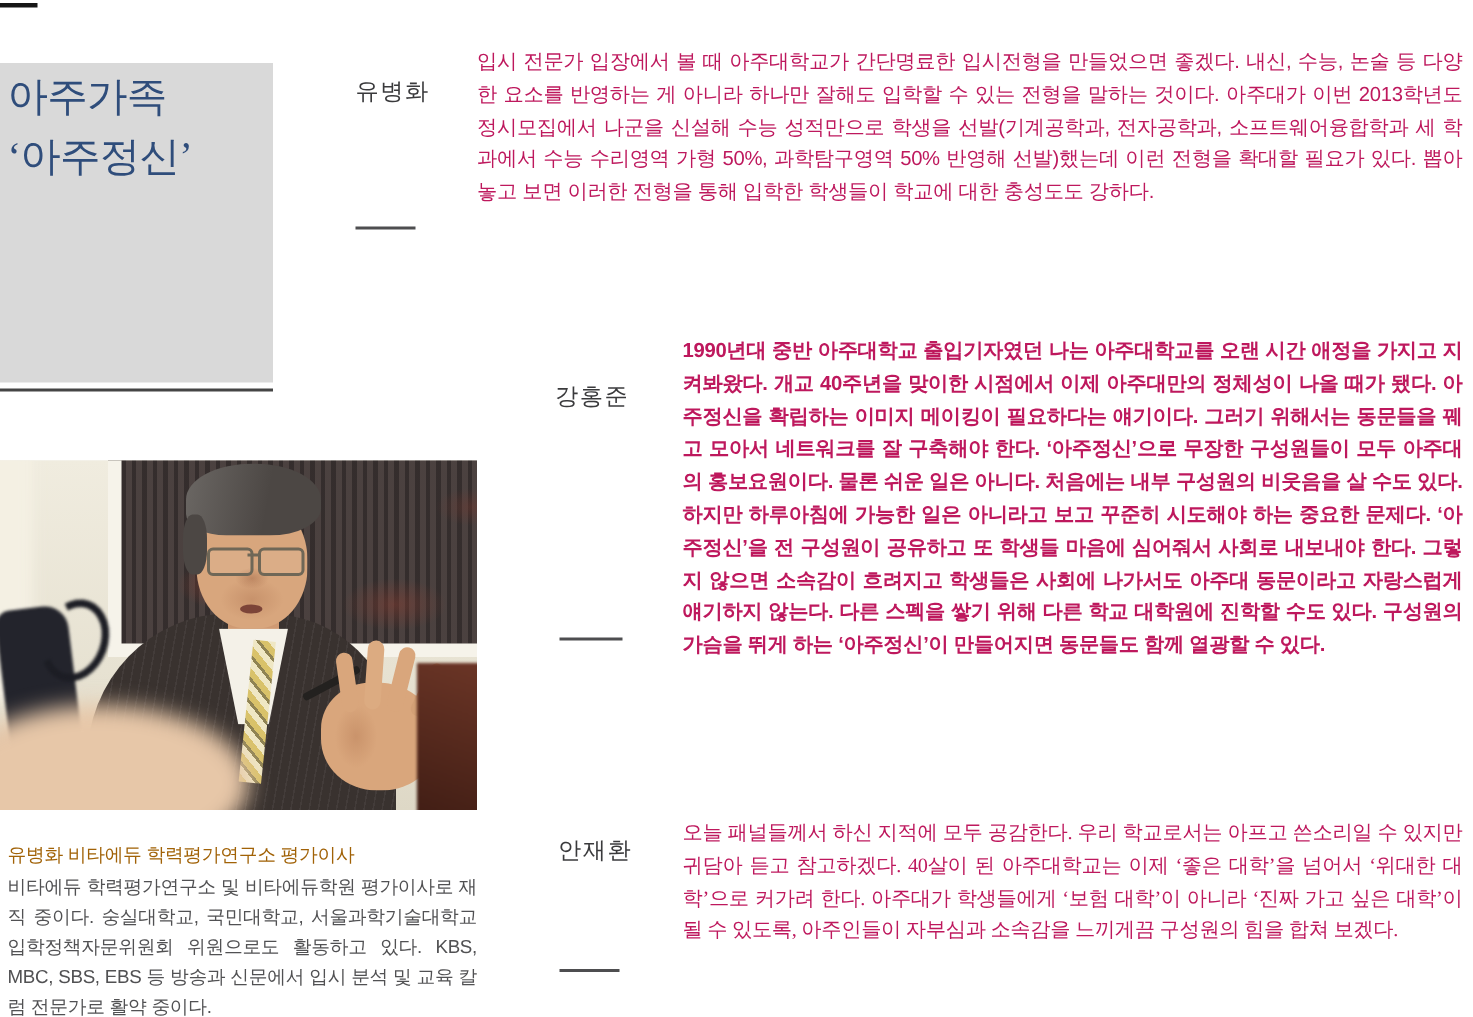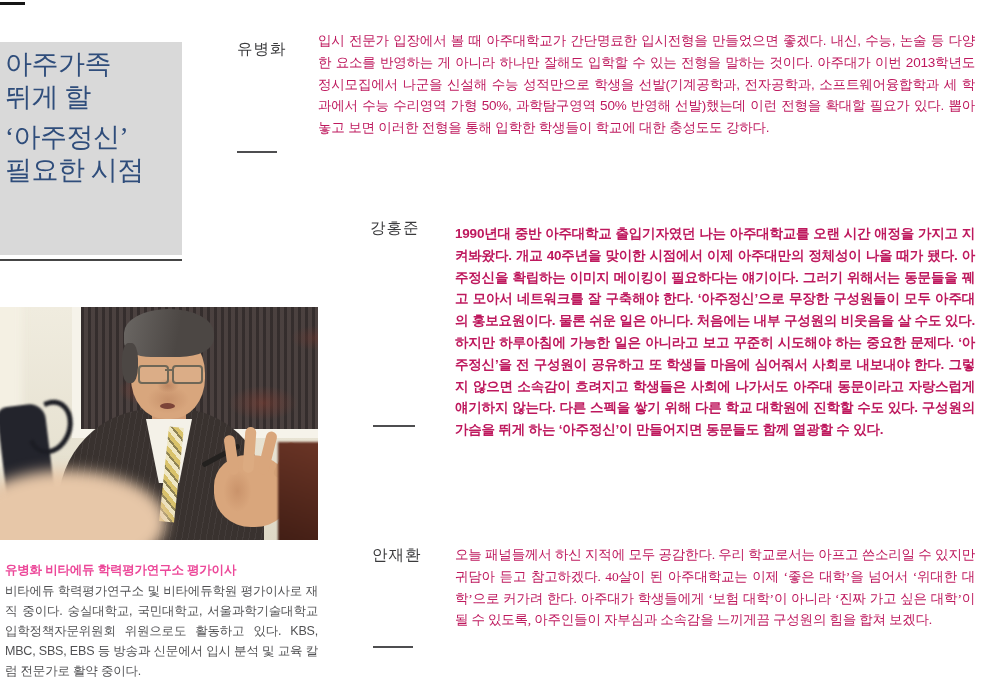--- a/index.html
+++ b/index.html
@@ -66,48 +66,46 @@
     background-image:radial-gradient(20px 30px at 30% 50%, rgba(173,112,75,.35), transparent 70%);}
   .ph-finger1{left:226px;top:128px;width:11px;height:40px;background:#d9a67c;border-radius:6px;transform:rotate(-8deg);}
   .ph-finger2{left:244px;top:120px;width:11px;height:46px;background:#dcab81;border-radius:6px;transform:rotate(4deg);}
   .ph-finger3{left:262px;top:124px;width:11px;height:44px;background:#d9a67c;border-radius:6px;transform:rotate(14deg);}
   .ph-finger4{left:280px;top:134px;width:10px;height:38px;background:#d3a076;border-radius:6px;transform:rotate(26deg);}
   .ph-wood{right:-6px;bottom:-6px;width:46px;height:104px;background:linear-gradient(200deg,#6b3526,#401d14);filter:blur(1px);}
   .ph-fg-hand{left:-34px;bottom:-34px;width:200px;height:104px;background:#e7c7a8;border-radius:50%;filter:blur(7px);}
   .ph-fg-sleeve{left:-20px;bottom:-16px;width:90px;height:60px;background:#4a5566;border-radius:50%;filter:blur(8px);}
 
   
-  .caption-title{left:5px;top:562px;width:313px;font-size:12.5px;font-weight:bold;color:#ec4899;letter-spacing:-0.2px;}
+  .caption-title{left:5px;top:562px;width:313px;font-size:12.5px;font-weight:normal;color:#a16207;letter-spacing:-0.2px;}
   .caption-body{left:5px;top:581px;width:313px;font-size:12.5px;line-height:20px;color:#515153;
     text-align:justify;letter-spacing:-0.2px;}
 
   
-  .speaker{font-family:"Liberation Serif","DejaVu Serif",serif;font-size:15.5px;color:#3a3a3c;letter-spacing:1px;}
+  .speaker{font-family:"Liberation Serif","DejaVu Serif",serif;font-size:15.5px;color:#3a3a3c;letter-spacing:1px;margin-top:12px;}
   .speaker-1{left:237px;top:39px;}
-  .speaker-2{left:370px;top:218px;}
+  .speaker-2{left:370px;top:242px;}
   .speaker-3{left:372px;top:545px;}
   .para{font-size:13.5px;line-height:21.8px;color:#be185d;text-align:justify;letter-spacing:-0.2px;}
   .para-1{left:318px;top:30px;width:657px;}
   .para-2{left:455px;top:223px;width:520px;font-weight:bold;}
   .para-3{left:455px;top:544px;width:520px;font-family:Liberation Serif, serif;}
   .dash{height:2px;background:#4e4e50;}
   .dash-1{left:237px;top:151px;width:40px;}
   .dash-2{left:373px;top:425px;width:42px;}
   .dash-3{left:373px;top:646px;width:40px;}
 </style>
 </head>
 <body>
 
 <div class="abs corner-mark"></div>
 
 <div class="abs headline-box">
   <div>아주가족</div>
-  <div>뛰게 할</div>
   <div class="headline-group2">‘아주정신’</div>
-  <div>필요한 시점</div>
 </div>
 <div class="abs headline-rule"></div>
 
 <div class="abs photo" title="안경을 쓰고 정장을 입은 유병화 평가이사가 손짓하며 이야기하는 인터뷰 사진">
   <div class="ph-wall"></div>
   <div class="ph-art"></div>
   <div class="ph-left-light"></div>
   <div class="ph-bag"></div>
   <div class="ph-bag-strap"></div>
   <div class="ph-suit"></div>

